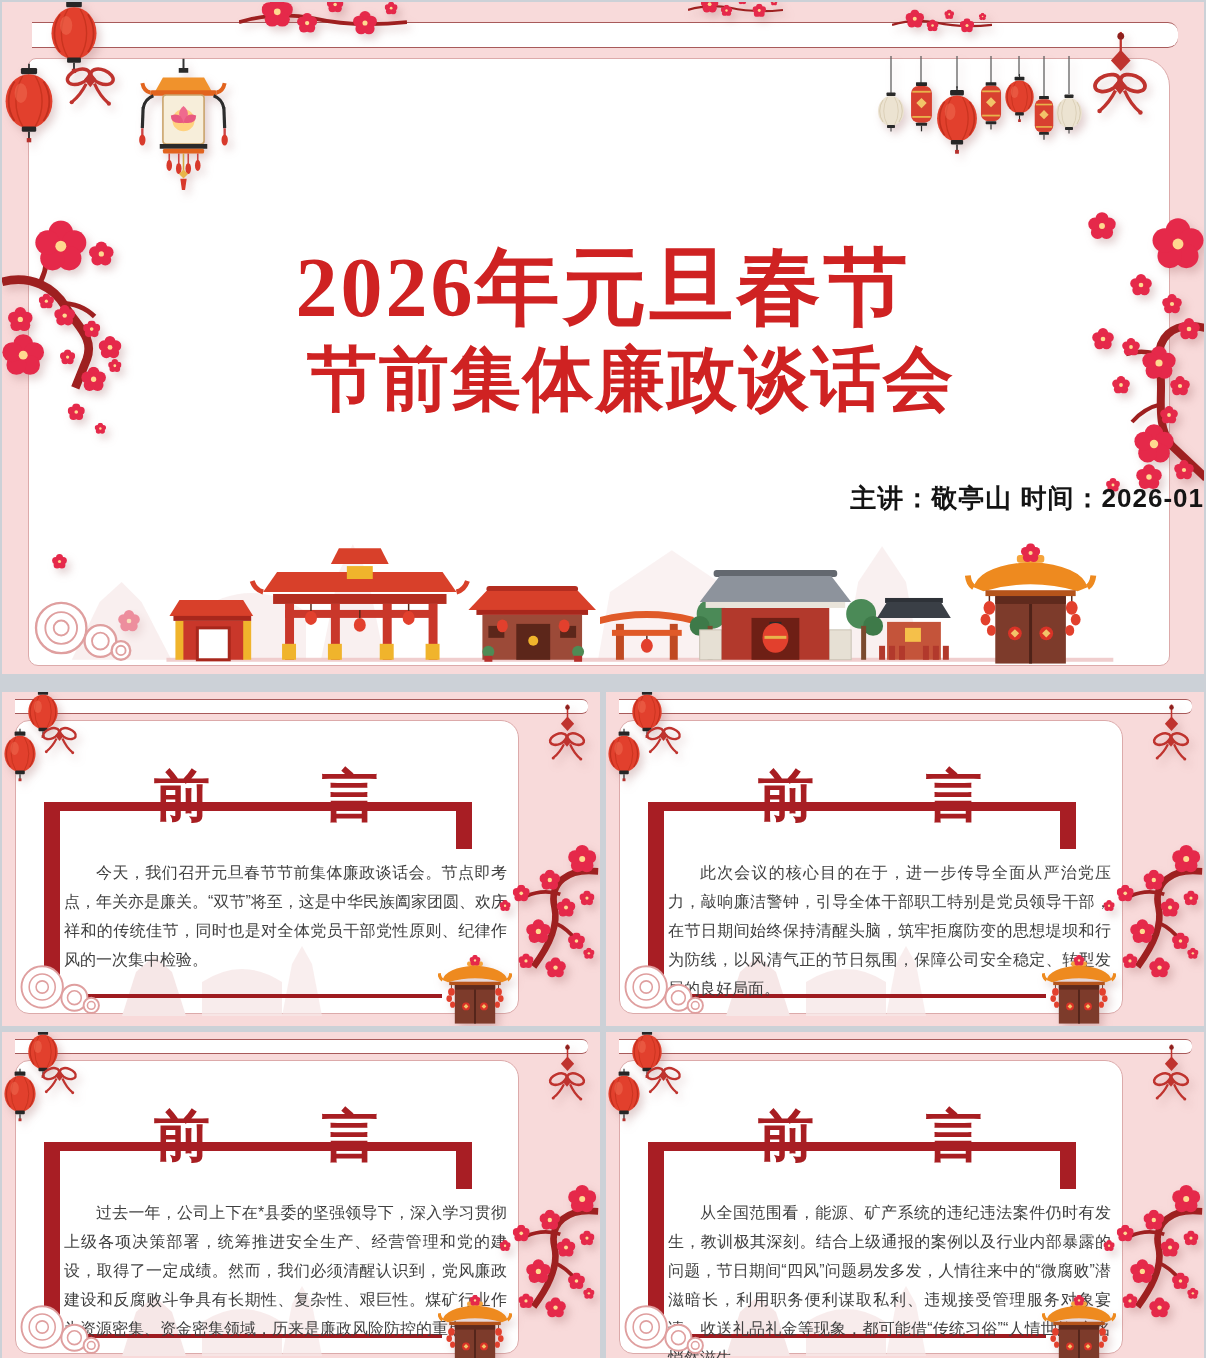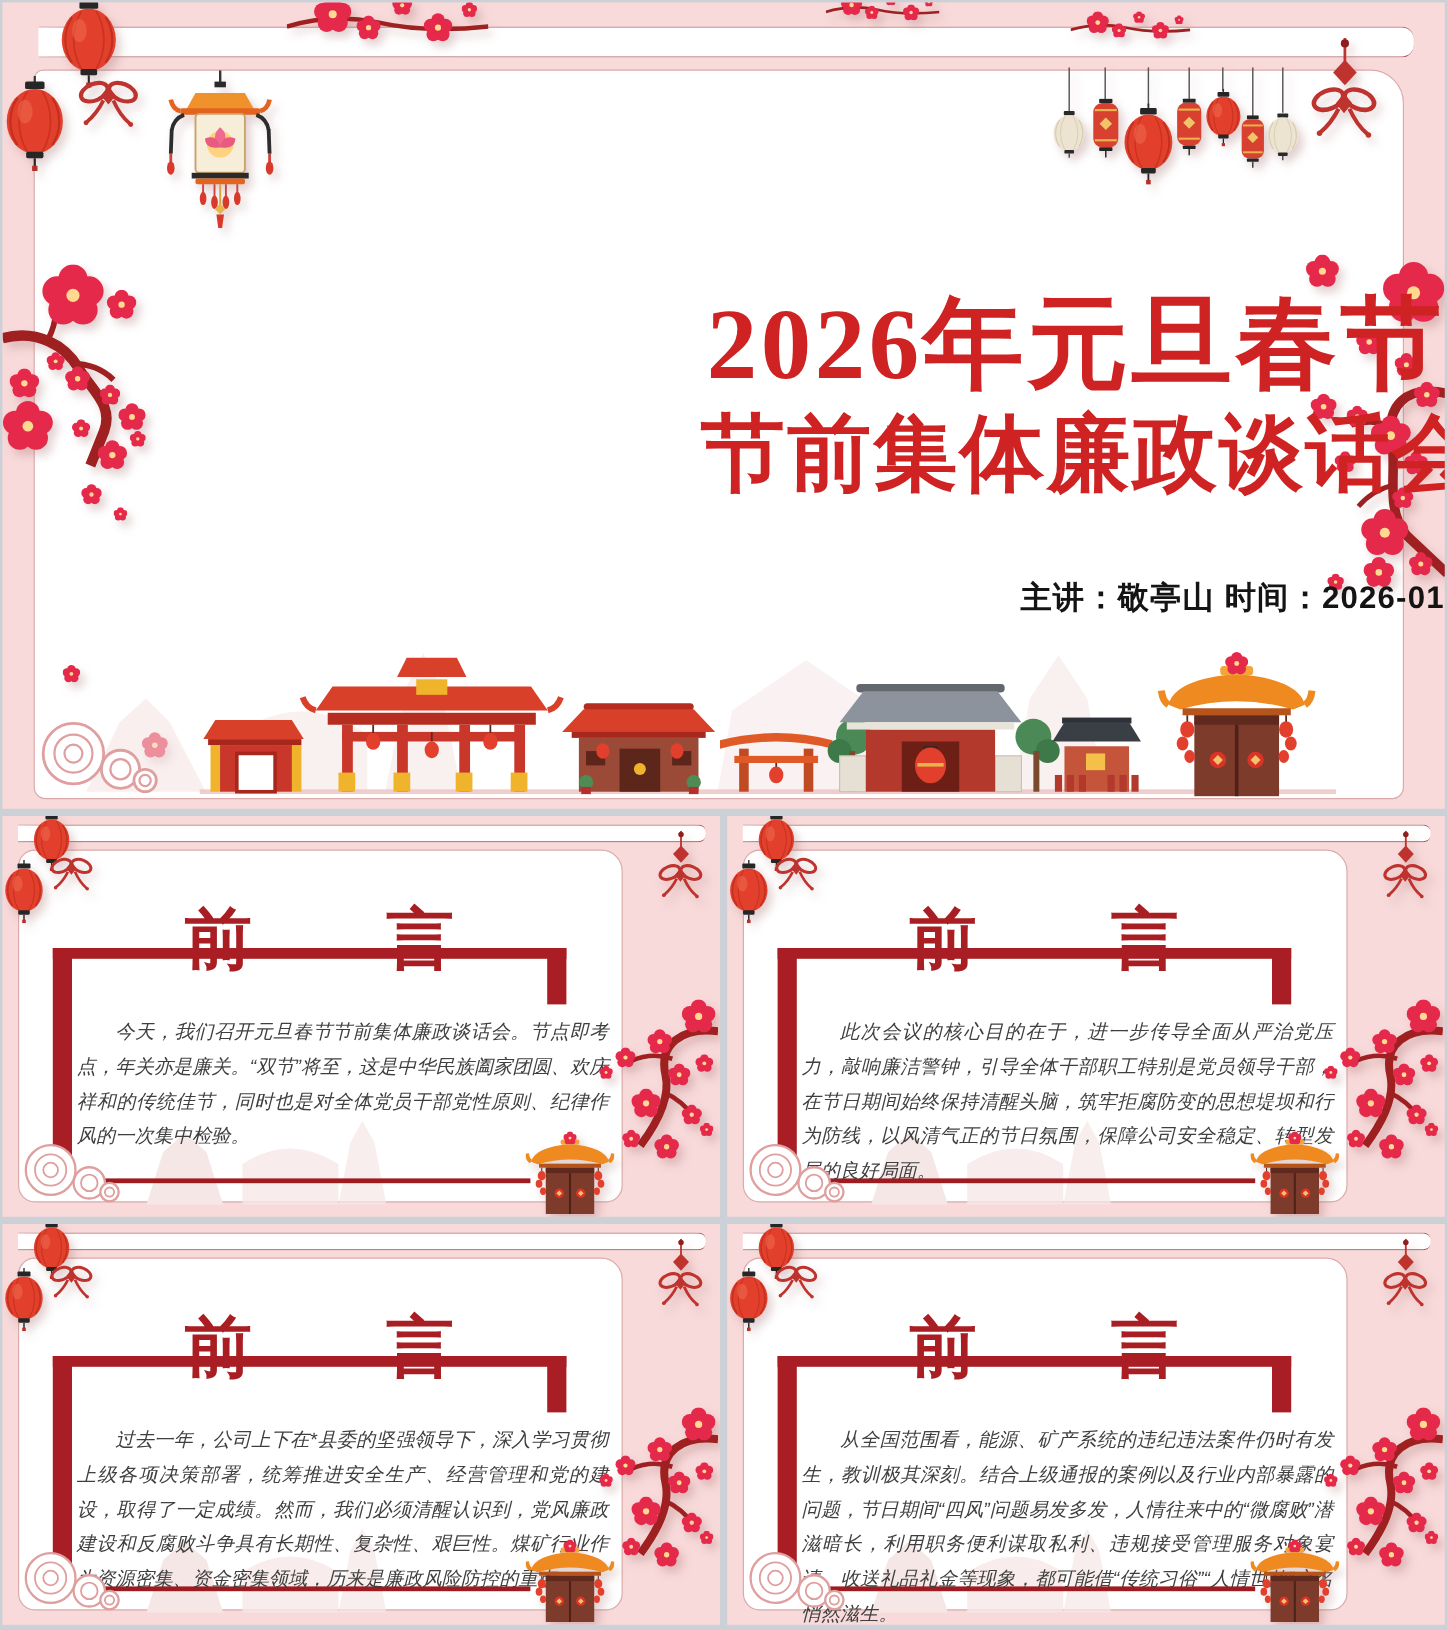--- a/index.html
+++ b/index.html
@@ -1,43 +1,43 @@
 <!DOCTYPE html>
 <html><head>
 <meta charset="utf-8">
 <style>
   html,body{margin:0;padding:0;}
   body{width:1206px;height:1358px;background:#ccd1d7;position:relative;overflow:hidden;
        font-family:"Liberation Sans","DejaVu Sans",sans-serif;}
   .slide{position:absolute;background:#f8dada;overflow:hidden;}
   .slide-big{left:2px;top:2px;width:1202px;height:672px;}
-  .slide-small{width:598px;height:334px;}
+  .slide-small{width:598px;height:334px;margin-top:12px;}
   .topbar{position:absolute;background:#fff;border-top:1px solid #a85a5a;border-bottom:1px solid #a85a5a;}
   .big .topbar{left:30px;top:20px;width:1146px;height:24px;border-radius:0 10px 10px 0;}
   .small .topbar{left:13px;top:7px;width:573px;height:13px;border-radius:0 6px 6px 0;}
   .canvas{position:absolute;background:#fff;border:1px solid #dcaaaa;}
   .big .canvas{left:26px;top:56px;width:1140px;height:606px;border-radius:8px 28px 10px 10px;}
   .small .canvas{left:13px;top:28px;width:502px;height:292px;border-radius:14px 18px 14px 14px;}
   .deco{position:absolute;filter:drop-shadow(4px 5px 4px rgba(160,100,100,.30));}
   .deco-flat{position:absolute;}
-  .big-title{position:absolute;left:0;width:100%;text-align:right;color:#cf2222;
+  .big-title{position:absolute;left:0;width:100%;text-align:center;color:#cf2222;
      font-family:"Liberation Serif","DejaVu Serif",serif;font-weight:bold;line-height:1;}
   .t1{top:188px;font-size:84px;letter-spacing:3px;}
   .t2{top:296px;font-size:70px;letter-spacing:2px;padding-left:28px;}
   .presenter{position:absolute;top:453px;left:0;width:100%;text-align:right;font-size:26px;
      font-weight:bold;color:#141414;letter-spacing:1px;}
   .pf-title{position:absolute;left:13px;top:30px;width:502px;text-align:center;font-size:56px;
      color:#a81e22;font-family:"Liberation Serif","DejaVu Serif",serif;font-weight:600;line-height:1;}
   .fr{position:absolute;background:#a81e24;}
   .fr-left{left:42px;top:110px;width:16px;height:197px;}
   .fr-top{left:42px;top:110px;width:428px;height:9px;}
   .fr-hook{left:454px;top:110px;width:16px;height:47px;}
   .fr-bottom{left:58px;top:302px;width:382px;height:4px;background:#9e1b20;}
   .pf-body{position:absolute;left:62px;top:166px;width:443px;font-size:16px;line-height:29px;
-     color:#3f3f3f;text-indent:2em;text-align:justify;margin:0;font-style:italic;}
+     color:#3f3f3f;text-indent:2em;text-align:justify;margin:0;}
   .sil{position:absolute;}
 </style>
 </head>
 <body>
 
 <svg width="0" height="0" style="position:absolute" aria-hidden="true">
 <defs>
 <symbol id="sym-flower" viewBox="0 0 20 20">
   <g fill="#e5294a">
     <circle cx="10" cy="4.8" r="4.7"></circle>

